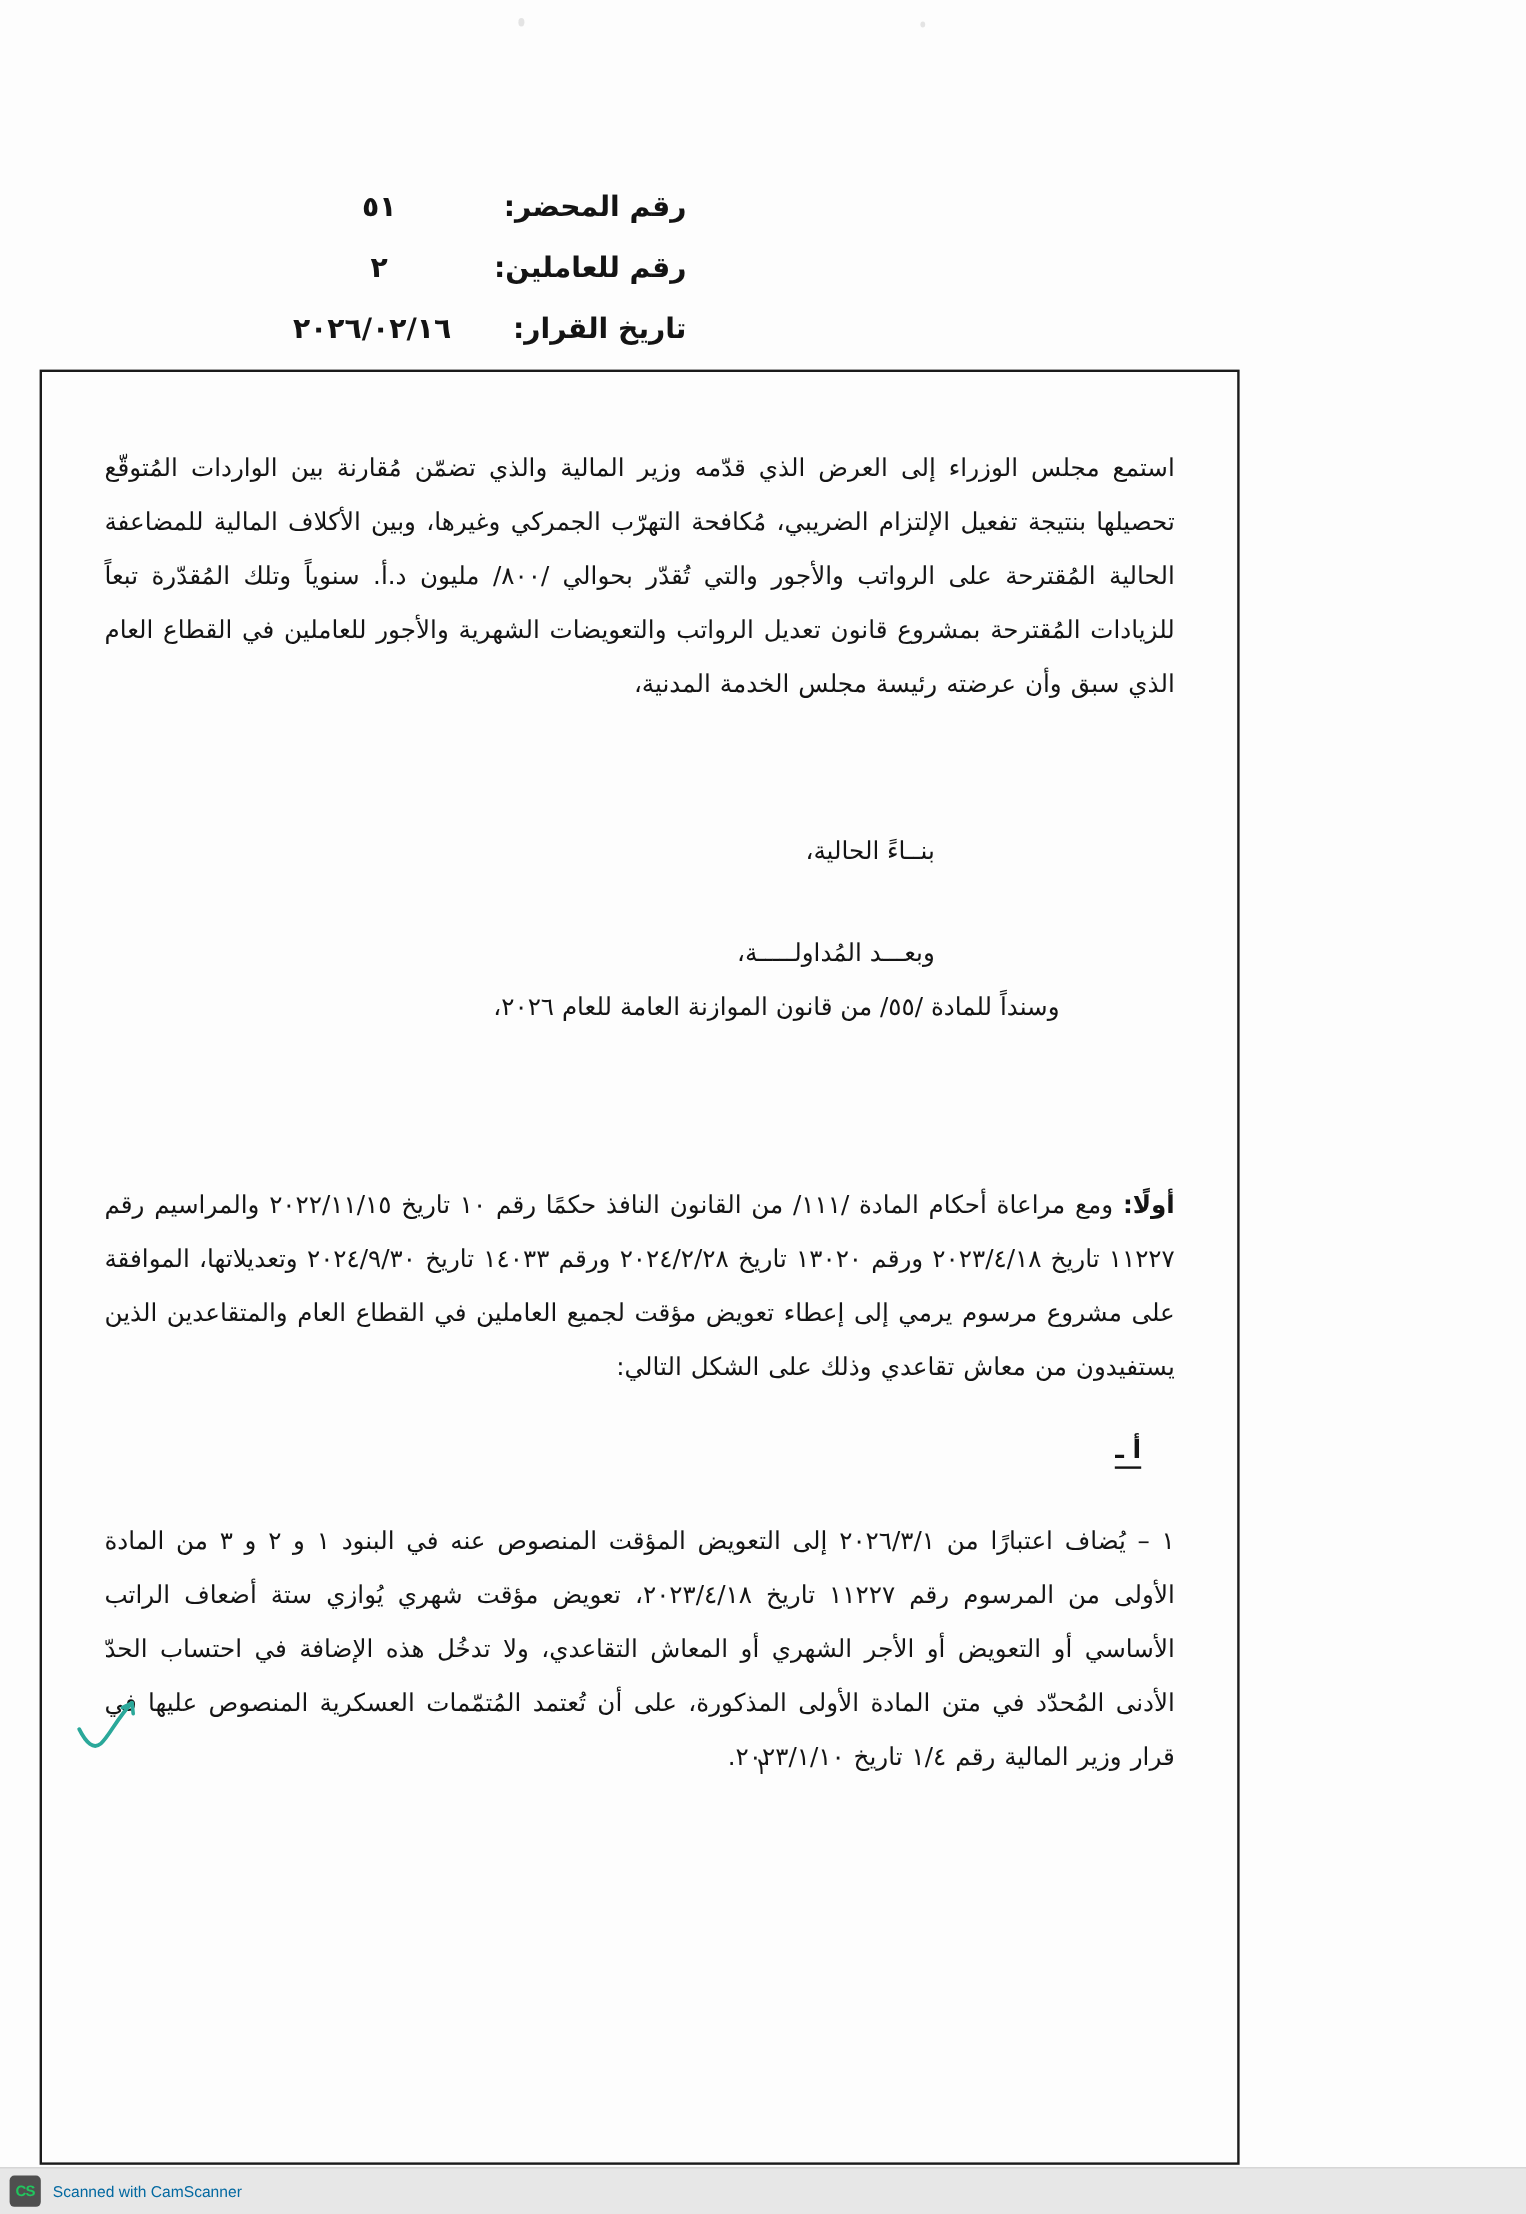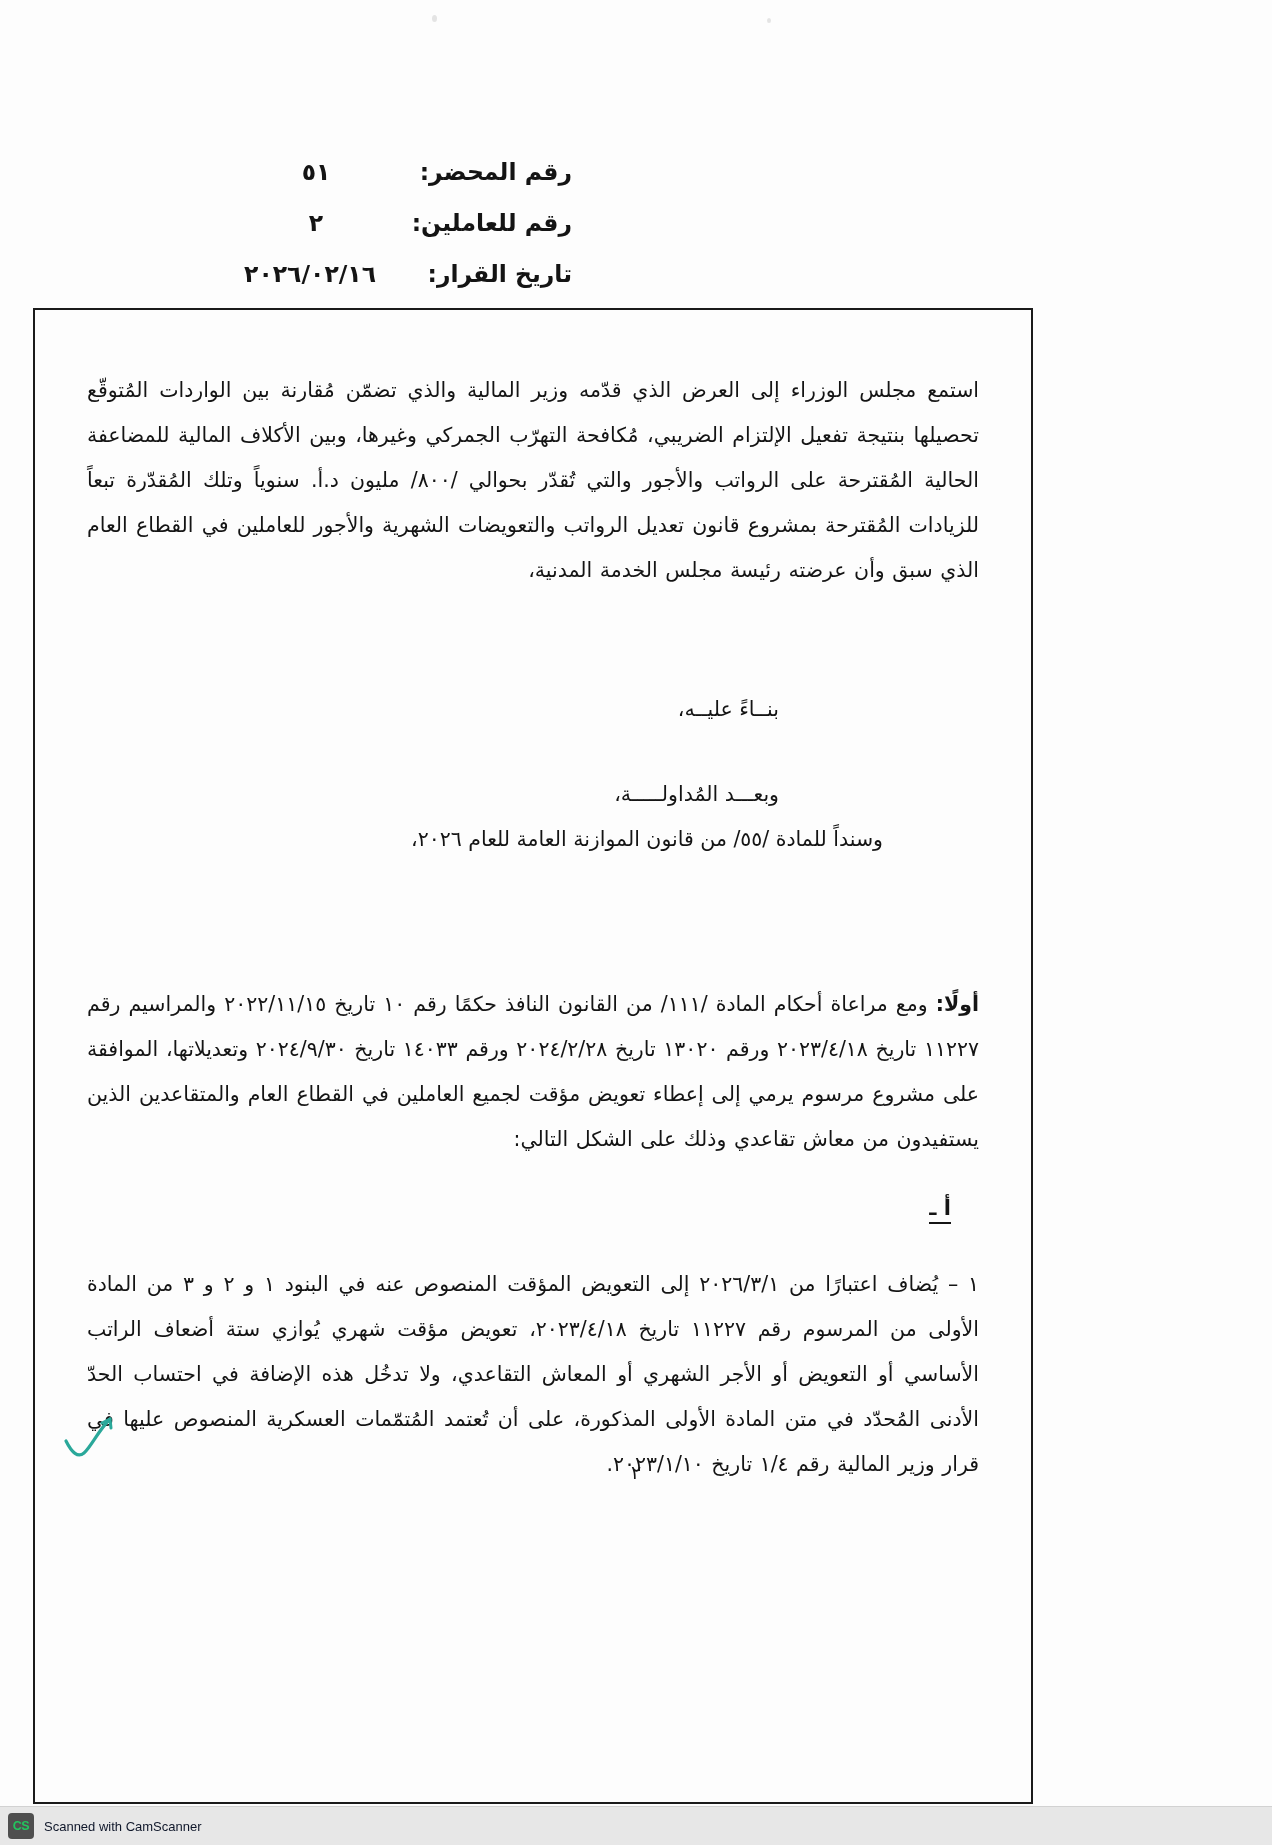--- a/index.html
+++ b/index.html
@@ -160,21 +160,21 @@
     font-weight: bold;
     display: flex;
     align-items: center;
     justify-content: center;
     letter-spacing: -0.5px;
     font-family: "Liberation Sans", sans-serif;
   }
   .cs-text {
     margin-left: 10px;
     font-size: 13px;
-    color: #0f172a;
+    color: #0369a1;
     font-family: "Liberation Sans", sans-serif;
   }
 
   
   .speck {
     position: absolute;
     background: #cfcfcf;
     border-radius: 50%;
     opacity: .55;
   }
@@ -202,21 +202,21 @@
     </div>
   </div>
 
   <div class="frame">
     <div class="frame-inner">
 
       <p class="para lead">استمع مجلس الوزراء إلى العرض الذي قدّمه وزير المالية والذي تضمّن مُقارنة بين الواردات المُتوقّع تحصيلها بنتيجة تفعيل الإلتزام الضريبي، مُكافحة التهرّب الجمركي وغيرها، وبين الأكلاف المالية للمضاعفة الحالية المُقترحة على الرواتب والأجور والتي تُقدّر بحوالي /٨٠٠/ مليون د.أ. سنوياً وتلك المُقدّرة تبعاً للزيادات المُقترحة بمشروع قانون تعديل الرواتب والتعويضات الشهرية والأجور للعاملين في القطاع العام الذي سبق وأن عرضته رئيسة مجلس الخدمة المدنية،</p>
 
       <div class="gap-sm"></div>
 
-      <div class="center-line">بنــاءً عليــه،</div>
+      <div class="center-line">بنــاءً الحالية،</div>
 
       <div class="gap-sm"></div>
 
       <div class="center-line">وبعـــد المُداولـــــة،</div>
 
       <div class="center-line" style="padding-right:96px;">وسنداً للمادة /٥٥/ من قانون الموازنة العامة للعام ٢٠٢٦،</div>
 
       <div class="gap-md"></div>
 
 

